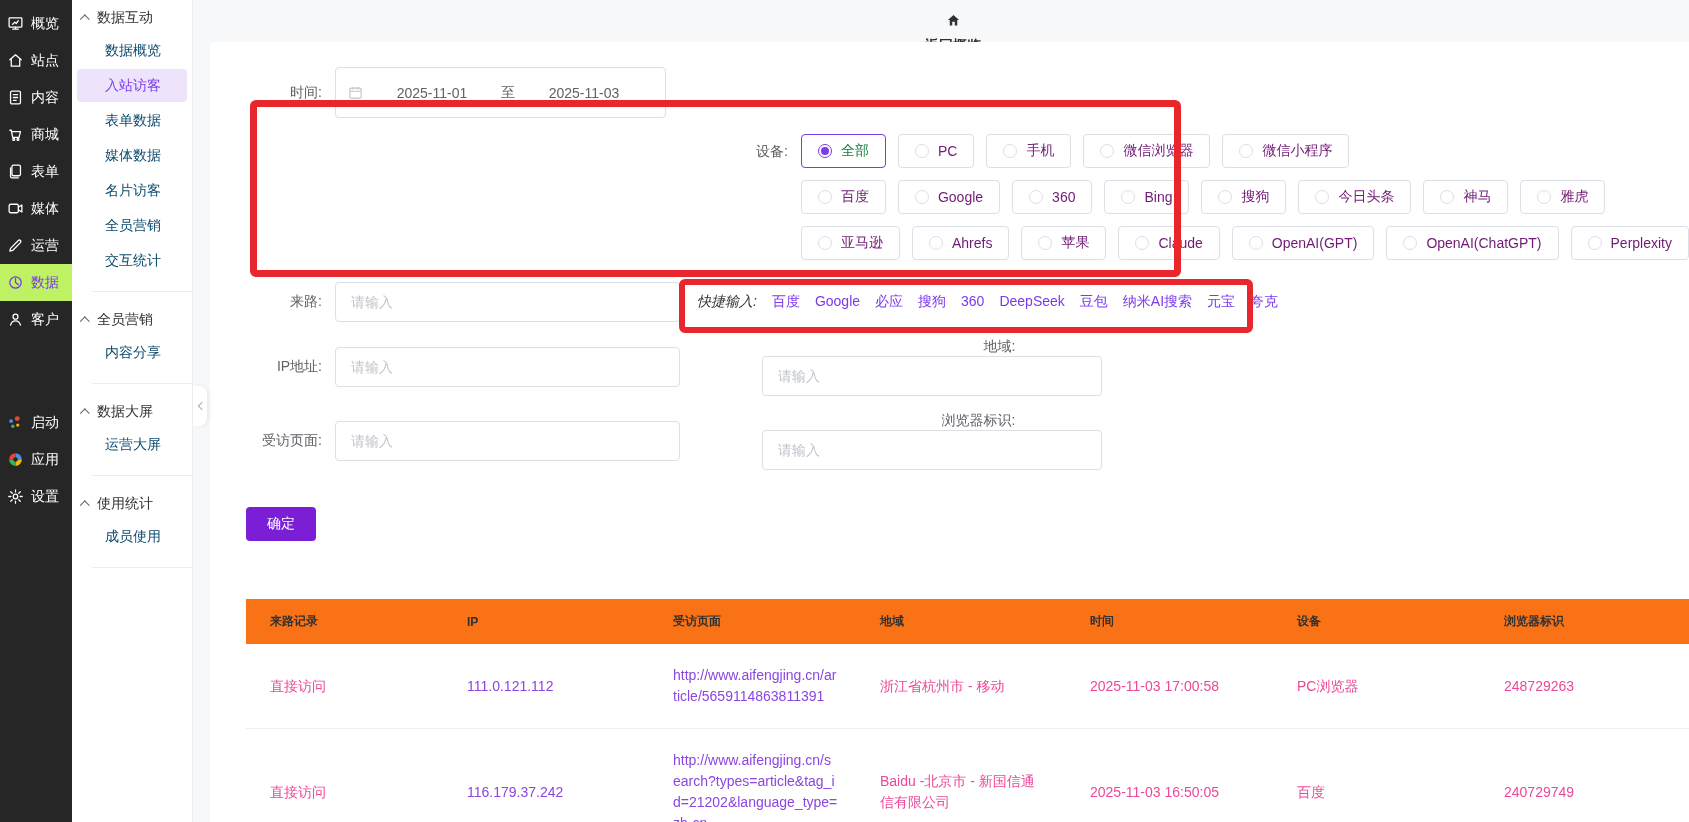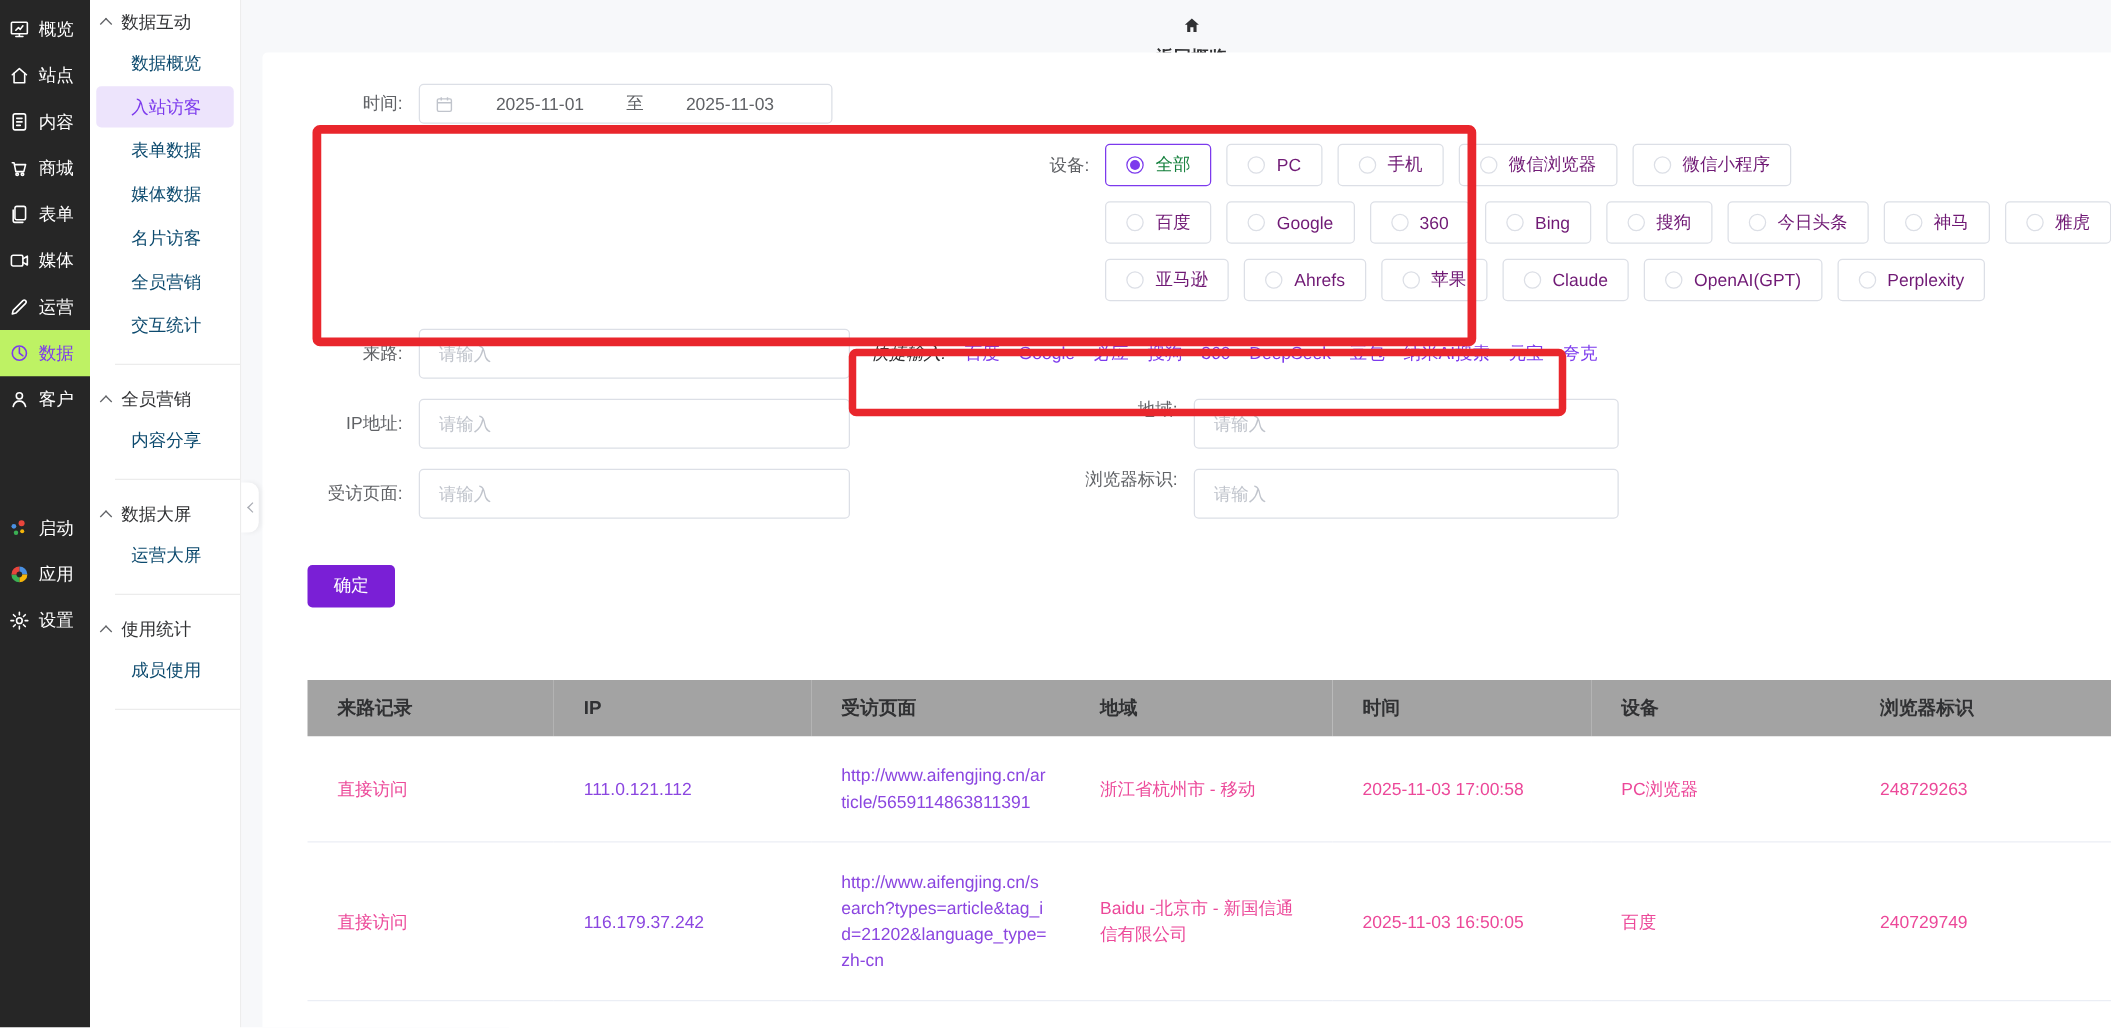--- a/index.html
+++ b/index.html
@@ -30,43 +30,43 @@
   .bc-home svg { width:15px; height:15px; display:block; }
   .bc-current { font-weight:bold; color:#303133; cursor:pointer; }
   .bc-sep { color:#c8cdd6; }
   .bc-link { color:#7e9fdf; cursor:pointer; text-decoration:none; }
   .card { position:absolute; left:17px; top:42px; right:0; bottom:-40px; background:#fff; border-radius:4px 0 0 0; padding:25px 0 0 36px; }
   
   .form-row { display:flex; align-items:center; margin-bottom:16px; }
   .form-row.top { align-items:flex-start;justify-content:flex-end; }
   .f-label { width:76px; flex:none; text-align:right; color:#606266; margin-right:13px; font-size:14px; }
   .form-row.top .f-label { line-height:34px; }
-  .date-box { width:331px; height:32px; border:1px solid #dcdfe6; border-radius:4px; display:flex; align-items:center; padding:0 12px; color:#606266; background:#fff; cursor:pointer; }
+  .date-box { width:331px; height:51px; border:1px solid #dcdfe6; border-radius:4px; display:flex; align-items:center; padding:0 12px; color:#606266; background:#fff; cursor:pointer; }
   .date-box svg { width:15px; height:15px; flex:none; color:#c0c4cc; }
   .date-val { flex:1; text-align:center; font-size:14px; }
   .date-sep { flex:none; font-size:14px; color:#606266; }
   .device-rows { display:flex; flex-direction:column; gap:12px; }
   .radio-row { display:flex; gap:12px; }
   .radio-box { display:flex; align-items:center; gap:9px; border:1px solid #dcdfe6; border-radius:4px; padding:0 16px; height:34px; font-size:14px; color:#701a75; background:#fff; cursor:pointer; white-space:nowrap; }
   .radio-box.selected { border-color:#7c3aed; color:#15803d; }
   .radio { width:14px; height:14px; border:1px solid #dcdfe6; border-radius:50%; background:#fff; position:relative; flex:none; }
   .radio-box.selected .radio { border-color:#7c3aed; }
   .radio-box.selected .radio::after { content:""; position:absolute; inset:2px; border-radius:50%; background:#7c3aed; }
   .f-input { width:345px; height:40px; border:1px solid #dcdfe6; border-radius:4px; padding:0 15px; font-size:14px; color:#606266; background:#fff; outline:none; }
   .f-input::placeholder { color:#c0c4cc; }
   .quick-input { margin-left:17px; display:flex; align-items:center; gap:15px; font-size:14px; }
   .qi-label { color:#303133;font-style:italic; }
   .qi-link { color:#7c3aed; cursor:pointer; text-decoration:none; white-space:nowrap; }
-  .right-pair { margin-left:82px; display:flex; align-items:flex-start; }
+  .right-pair { margin-left:82px; display:flex; align-items:center;flex-direction:column; }
   .f-label-r { width:180px; flex:none; text-align:right; color:#606266; margin-right:13px; font-size:14px; }
   .f-input-r { width:340px; }
   .submit-btn { margin-top:21px; height:34px; padding:0 21px; background:#7a1fd6; color:#fff; font-size:14px; border:none; border-radius:4px; cursor:pointer; }
   
   .data-table { margin-top:58px; border-collapse:collapse; table-layout:fixed; width:1500px; }
-  .data-table th { background:#a3a3a3; height:45px; text-align:left; padding:0 18px 0 24px; font-size:15px; color:#303133; font-weight:bold; white-space:nowrap; }
+  .data-table th { background:#f97316; height:45px; text-align:left; padding:0 18px 0 24px; font-size:12px; color:#303133; font-weight:bold; white-space:nowrap; }
   .data-table td { padding:21px 18px 21px 24px; font-size:14px; color:#ec4899; border-bottom:1px solid #ebeef5; vertical-align:middle; line-height:21px; }
   .data-table td.cell-link { color:#8b46e0; word-break:break-all; cursor:pointer; }
   .data-table td.nowrap { white-space:nowrap; }
   .anno { position:absolute; border:6px solid #e9262c; border-radius:6px; z-index:60; pointer-events:none; }
   .anno-devices { left:250px; top:100px; width:931px; height:177px; border-width:7px; }
   .anno-quick { left:679px; top:279px; width:574px; height:54px; }
 </style>
 </head>
 <body>
 
@@ -301,20 +301,24 @@
               <span class="radio"></span>
               <span>苹果</span>
             </label>
             <label class="radio-box">
               <span class="radio"></span>
               <span>Claude</span>
             </label>
             <label class="radio-box">
               <span class="radio"></span>
               <span>OpenAI(GPT)</span>
+            </label>
+            <label class="radio-box">
+              <span class="radio"></span>
+              <span>OpenAI(ChatGPT)</span>
             </label>
             <label class="radio-box">
               <span class="radio"></span>
               <span>Perplexity</span>
             </label>
           </div>
         </div>
     </div>
 
     

